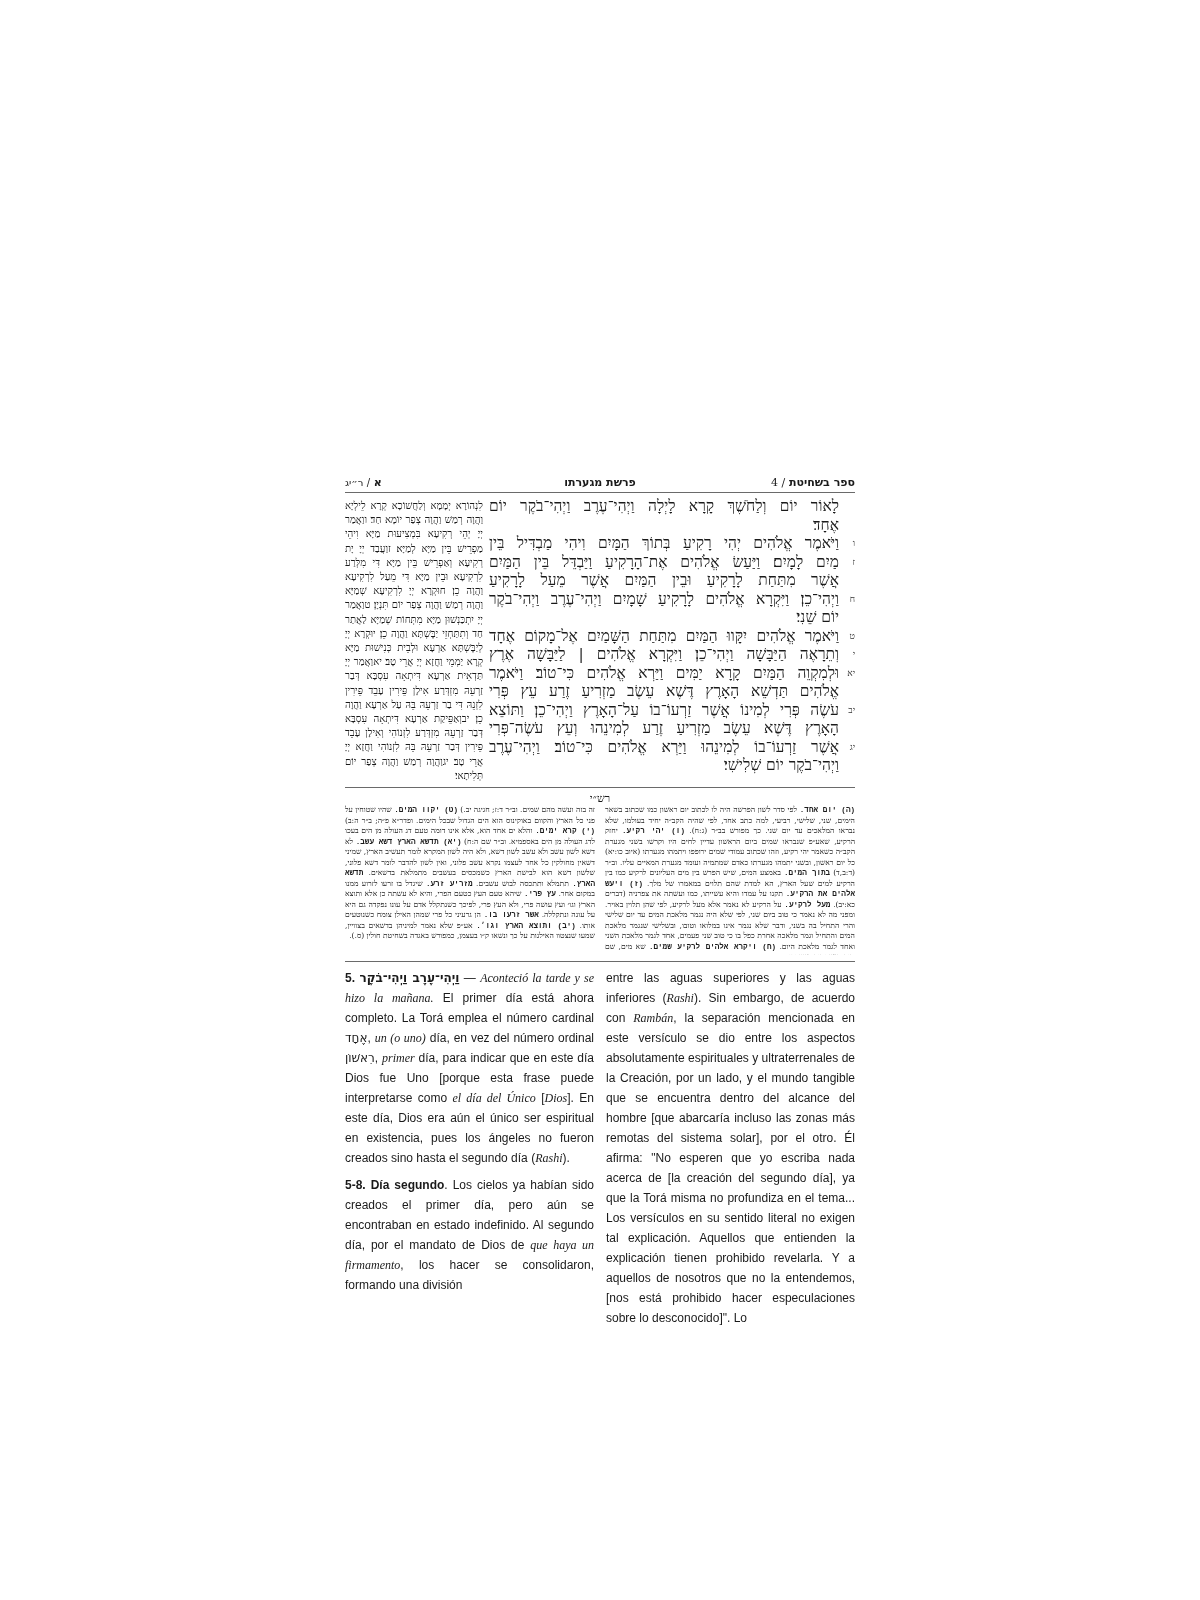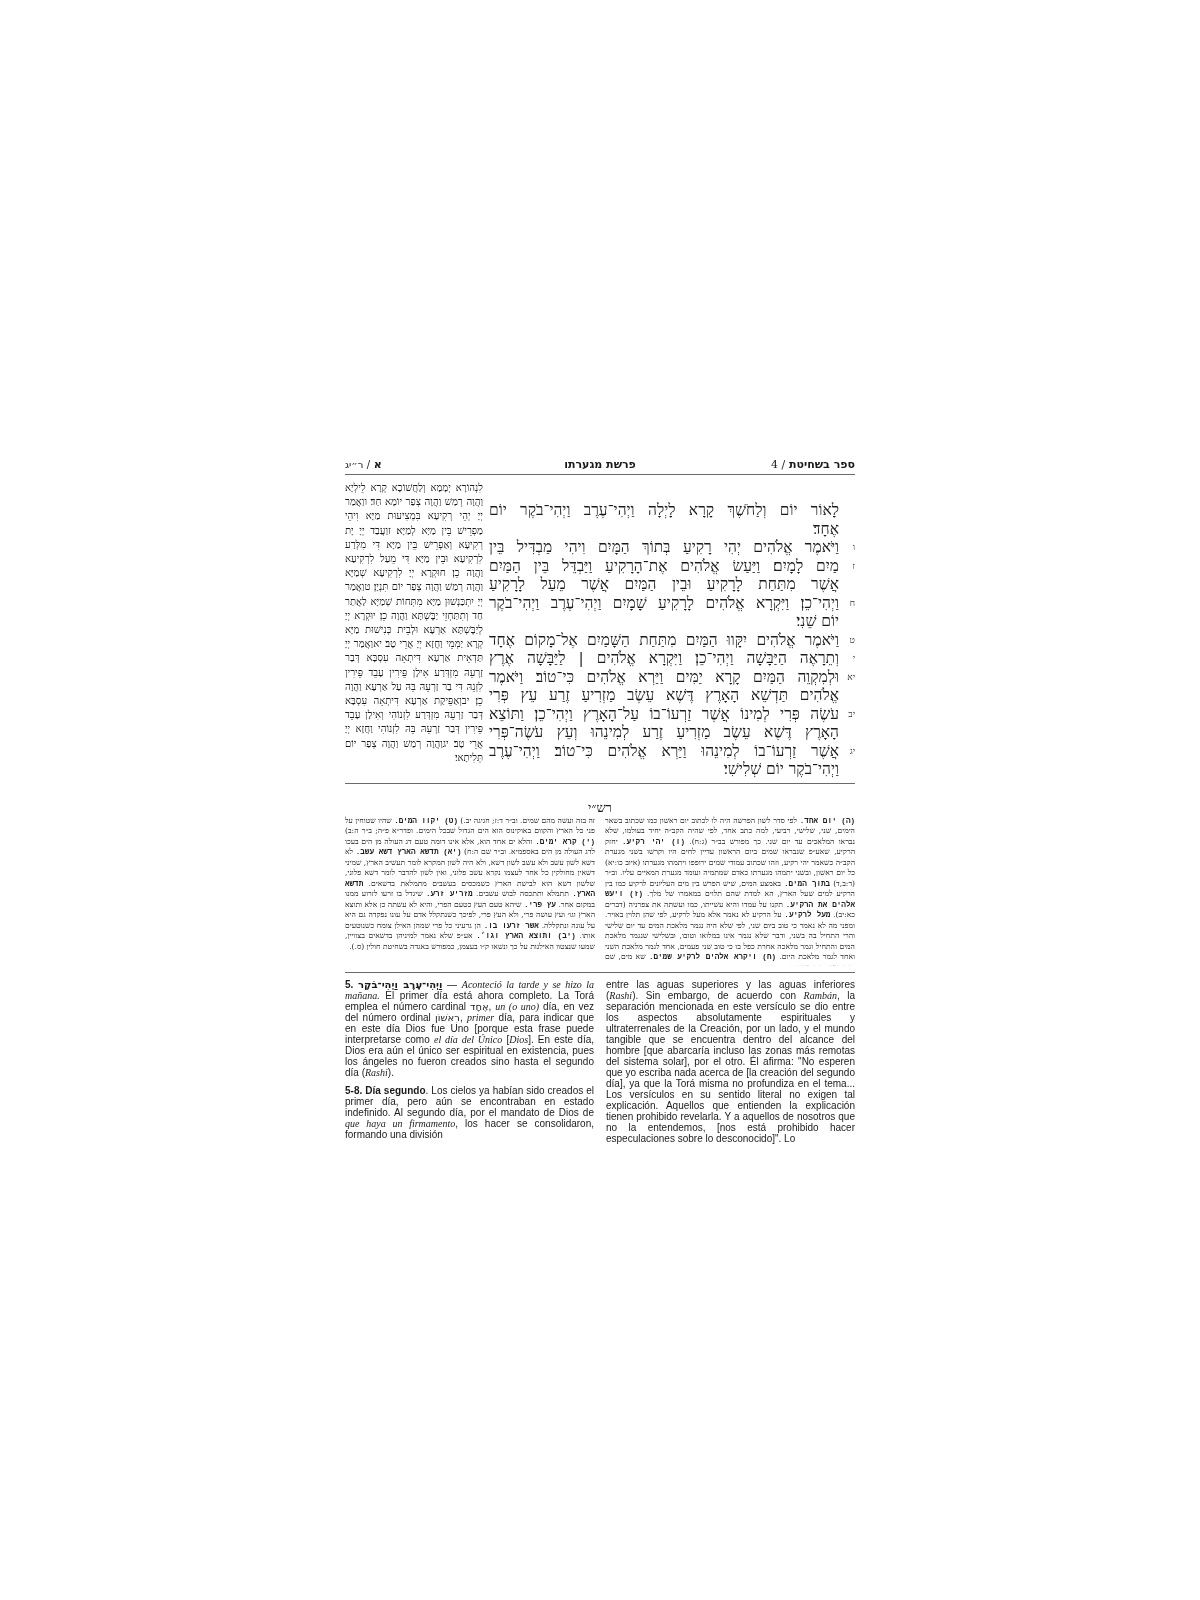--- a/index.html
+++ b/index.html
@@ -1,39 +1,39 @@
 <!DOCTYPE html>
 <html><head>
 <meta charset="utf-8">
 <style>
   html, body { margin: 0; padding: 0; background: #ffffff; }
   body { width: 1200px; height: 1600px; position: relative; overflow: hidden; font-family: "DejaVu Serif", serif; color: #1a1a1a; }
-  .page { position: absolute; left: 345px; top: 456px; width: 510px; }
+  .page { position: absolute; left: 345px; top: 474px; width: 510px; }
   .running-head { position: relative; height: 18px; border-bottom: 1px solid #6a6a6a; font-family: "DejaVu Sans", sans-serif; font-size: 11px; font-weight: bold; }
   .rh-left { position: absolute; left: 0; top: 2px; direction: rtl; }
   .rh-center { position: absolute; left: 50%; transform: translateX(-50%); top: 2px; direction: rtl; }
   .rh-right { position: absolute; right: 0; top: 2px; direction: rtl; }
   .rh-right .num { font-family: "DejaVu Serif", serif; font-weight: normal; }
   .rh-left .small { font-weight: normal; font-size: 10px; }
 
   .main { display: flex; margin-top: 4px; }
   .targum { width: 138px; direction: rtl; text-align: justify; text-align-last: right; font-size: 10px; line-height: 14.2px; padding-top: 2px; }
-  .torah { flex: 1; direction: rtl; font-size: 15.5px; line-height: 18.5px; padding-left: 6px; margin-top: 22px; }
+  .torah { flex: 1; direction: rtl; font-size: 15.5px; line-height: 18.5px; padding-left: 6px; }
   .verse-line { position: relative; text-align: justify; text-align-last: justify; padding-right: 16px; white-space: nowrap; overflow: hidden; }
   .verse-line.last { text-align-last: right; }
   .verse-num { position: absolute; right: 0; top: 0; font-size: 9px; color: #333; }
 
   .rashi-rule { border-top: 1px solid #6a6a6a; margin-top: 4px; }
-  .rashi-title { text-align: center; direction: rtl; font-size: 13px; margin-top: 16px; }
+  .rashi-title { text-align: center; direction: rtl; font-size: 11px; margin-top: 4px; }
   .rashi { display: flex; gap: 10px; direction: rtl; font-size: 7.6px; line-height: 10.5px; height: 150px; overflow: hidden; }
   .rashi-col { flex: 1; text-align: justify; }
   .rashi b { font-family: Liberation Mono, monospace; }
 
   .comm-rule { border-top: 1px solid #6a6a6a; margin-top: 6px; }
-  .commentary { display: flex; gap: 12px; margin-top: 6px; font-family: "Liberation Sans", sans-serif; font-size: 10px; line-height: 11px; }
+  .commentary { display: flex; gap: 12px; margin-top: 6px; font-family: "Liberation Sans", sans-serif; font-size: 12px; line-height: 20px; }
   .comm-col { flex: 1; text-align: justify; }
   .comm-col p { margin: 0 0 7px 0; }
   .comm-col i { font-family: "Liberation Serif", serif; }
   .heb-inline { direction: rtl; unicode-bidi: embed; font-family: "DejaVu Sans", sans-serif; font-weight: bold; }
 </style>
 </head>
 <body>
 
 <div class="page">
 

